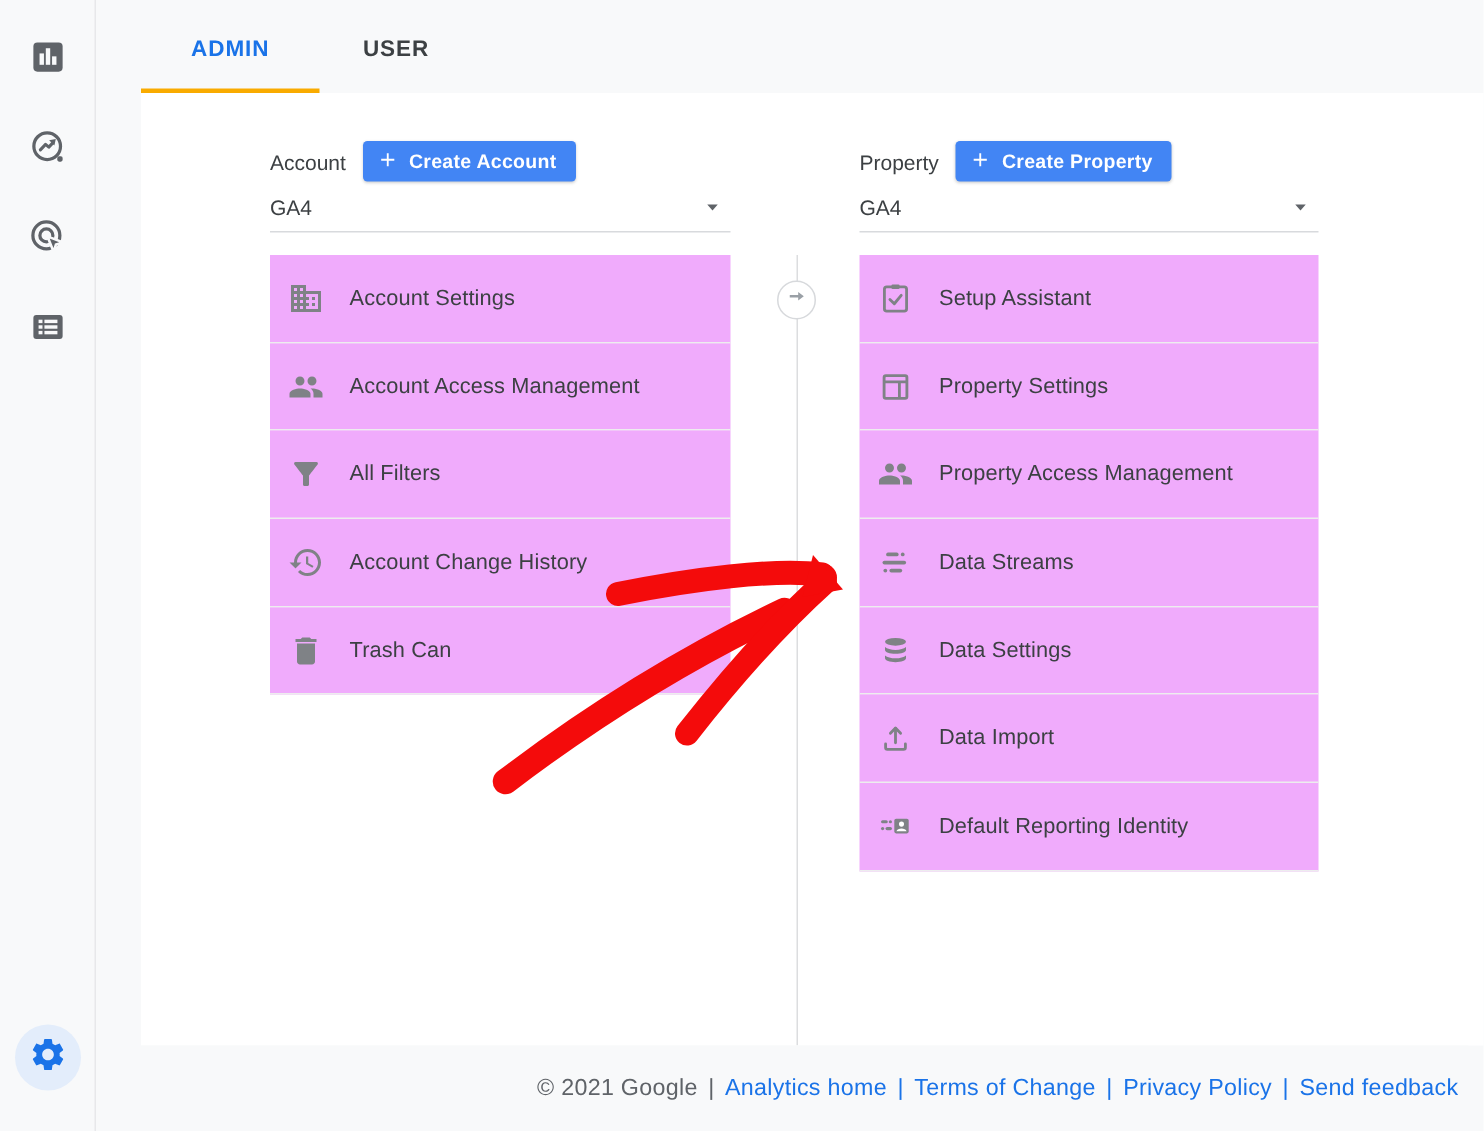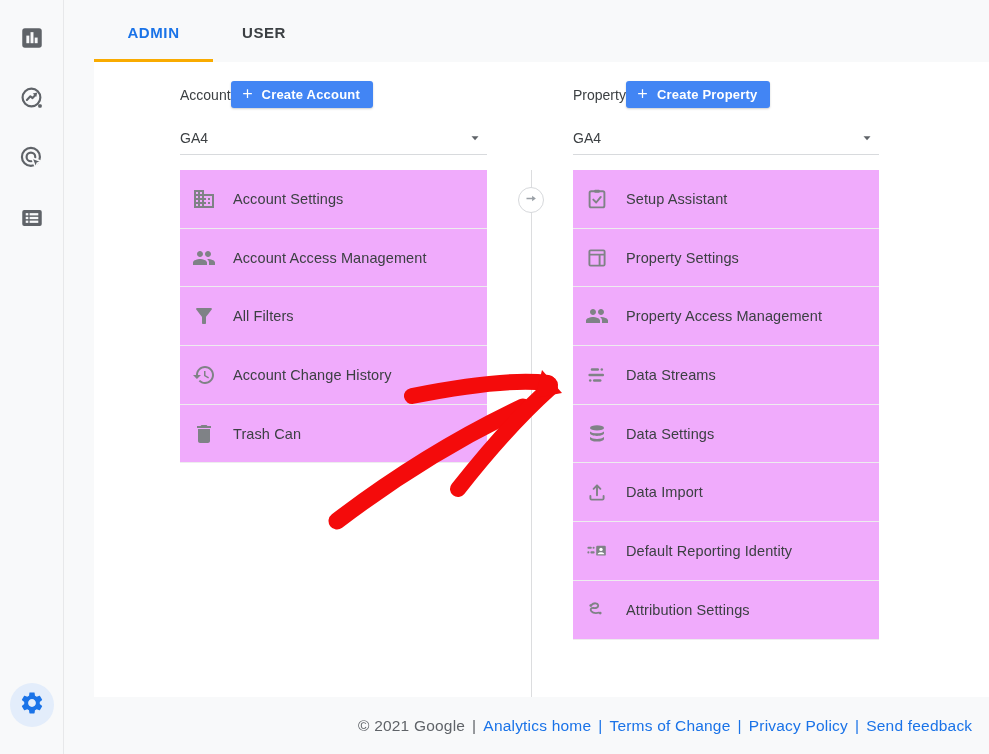--- a/index.html
+++ b/index.html
@@ -33,21 +33,21 @@
   .tab-user  { width:102px; color:#3c4043; }
   .tab-underline { position:absolute; left:94px; top:59px; width:119px; height:3px; background:#f9ab00; }
 
   
   .card { position:absolute; left:94px; top:62px; width:895px; height:635px; background:#ffffff; overflow:hidden; }
 
   .col { position:absolute; top:0; }
   .col-account  { left:86px;  width:307px; }
   .col-property { left:479px; width:306px; }
 
-  .col-header { position:absolute; top:19px; left:0; display:flex; align-items:center; white-space:nowrap; }
+  .col-header { position:absolute; top:32px; left:0; display:flex; align-items:center; gap:11px; white-space:nowrap; }
   .col-label { font-size:14px; color:#3c4043; }
   .create-btn {
     height:27px; padding:0 13px 0 9px; border:none; border-radius:3px;
     background:#4285f4; color:#fff; font-family:inherit;
     font-size:13px; font-weight:700; letter-spacing:.2px;
     display:inline-flex; align-items:center; gap:7px; cursor:pointer;
     box-shadow:0 1px 2px rgba(60,64,67,.25);
     justify-content:center;
   }
 
@@ -299,30 +299,20 @@
                 <path d="M3.4 13.4h.01"></path>
                 <path d="M6.4 13.4h2.2"></path>
               </g>
               <rect x="11.2" y="6.8" width="9.6" height="9.8" rx="1.2" fill="currentColor"></rect>
               <circle cx="16" cy="10.4" r="1.7" fill="#fff"></circle>
               <path d="M12.6 15.2c.4-1.3 1.9-1.9 3.4-1.9s3 .6 3.4 1.9z" fill="#fff"></path>
             </svg>
           </span>
           <span class="menu-label">Default Reporting Identity</span>
         </div>
-        <div class="menu-row">
-          <span class="menu-icon">
-            <svg viewBox="0 0 24 24" width="24" height="24">
-              <path d="M6.2 7.2c2.6-2.8 6.6-2.4 7 .2.3 2.2-2.4 3-4.4 2.6-2.8-.5-4 1.6-2.4 3.4 1.5 1.7 4.6 1.9 7.6 1.3" fill="none" stroke="currentColor" stroke-width="1.8" stroke-linecap="round"></path>
-              <circle cx="5.8" cy="7.6" r="1.4" fill="currentColor"></circle>
-              <circle cx="15.2" cy="15.1" r="1.4" fill="currentColor"></circle>
-            </svg>
-          </span>
-          <span class="menu-label">Attribution Settings</span>
-        </div>
       </div>
   </div>
 
 </div>
 
 <div class="footer">
   <span>© 2021 Google</span>
   <span id="footer-links"><span class="sep">|</span><span class="flink">Analytics home</span><span class="sepb">|</span><span class="flink">Terms of Change</span><span class="sepb">|</span><span class="flink">Privacy Policy</span><span class="sepb">|</span><span class="flink">Send feedback</span></span>
 </div>
 

